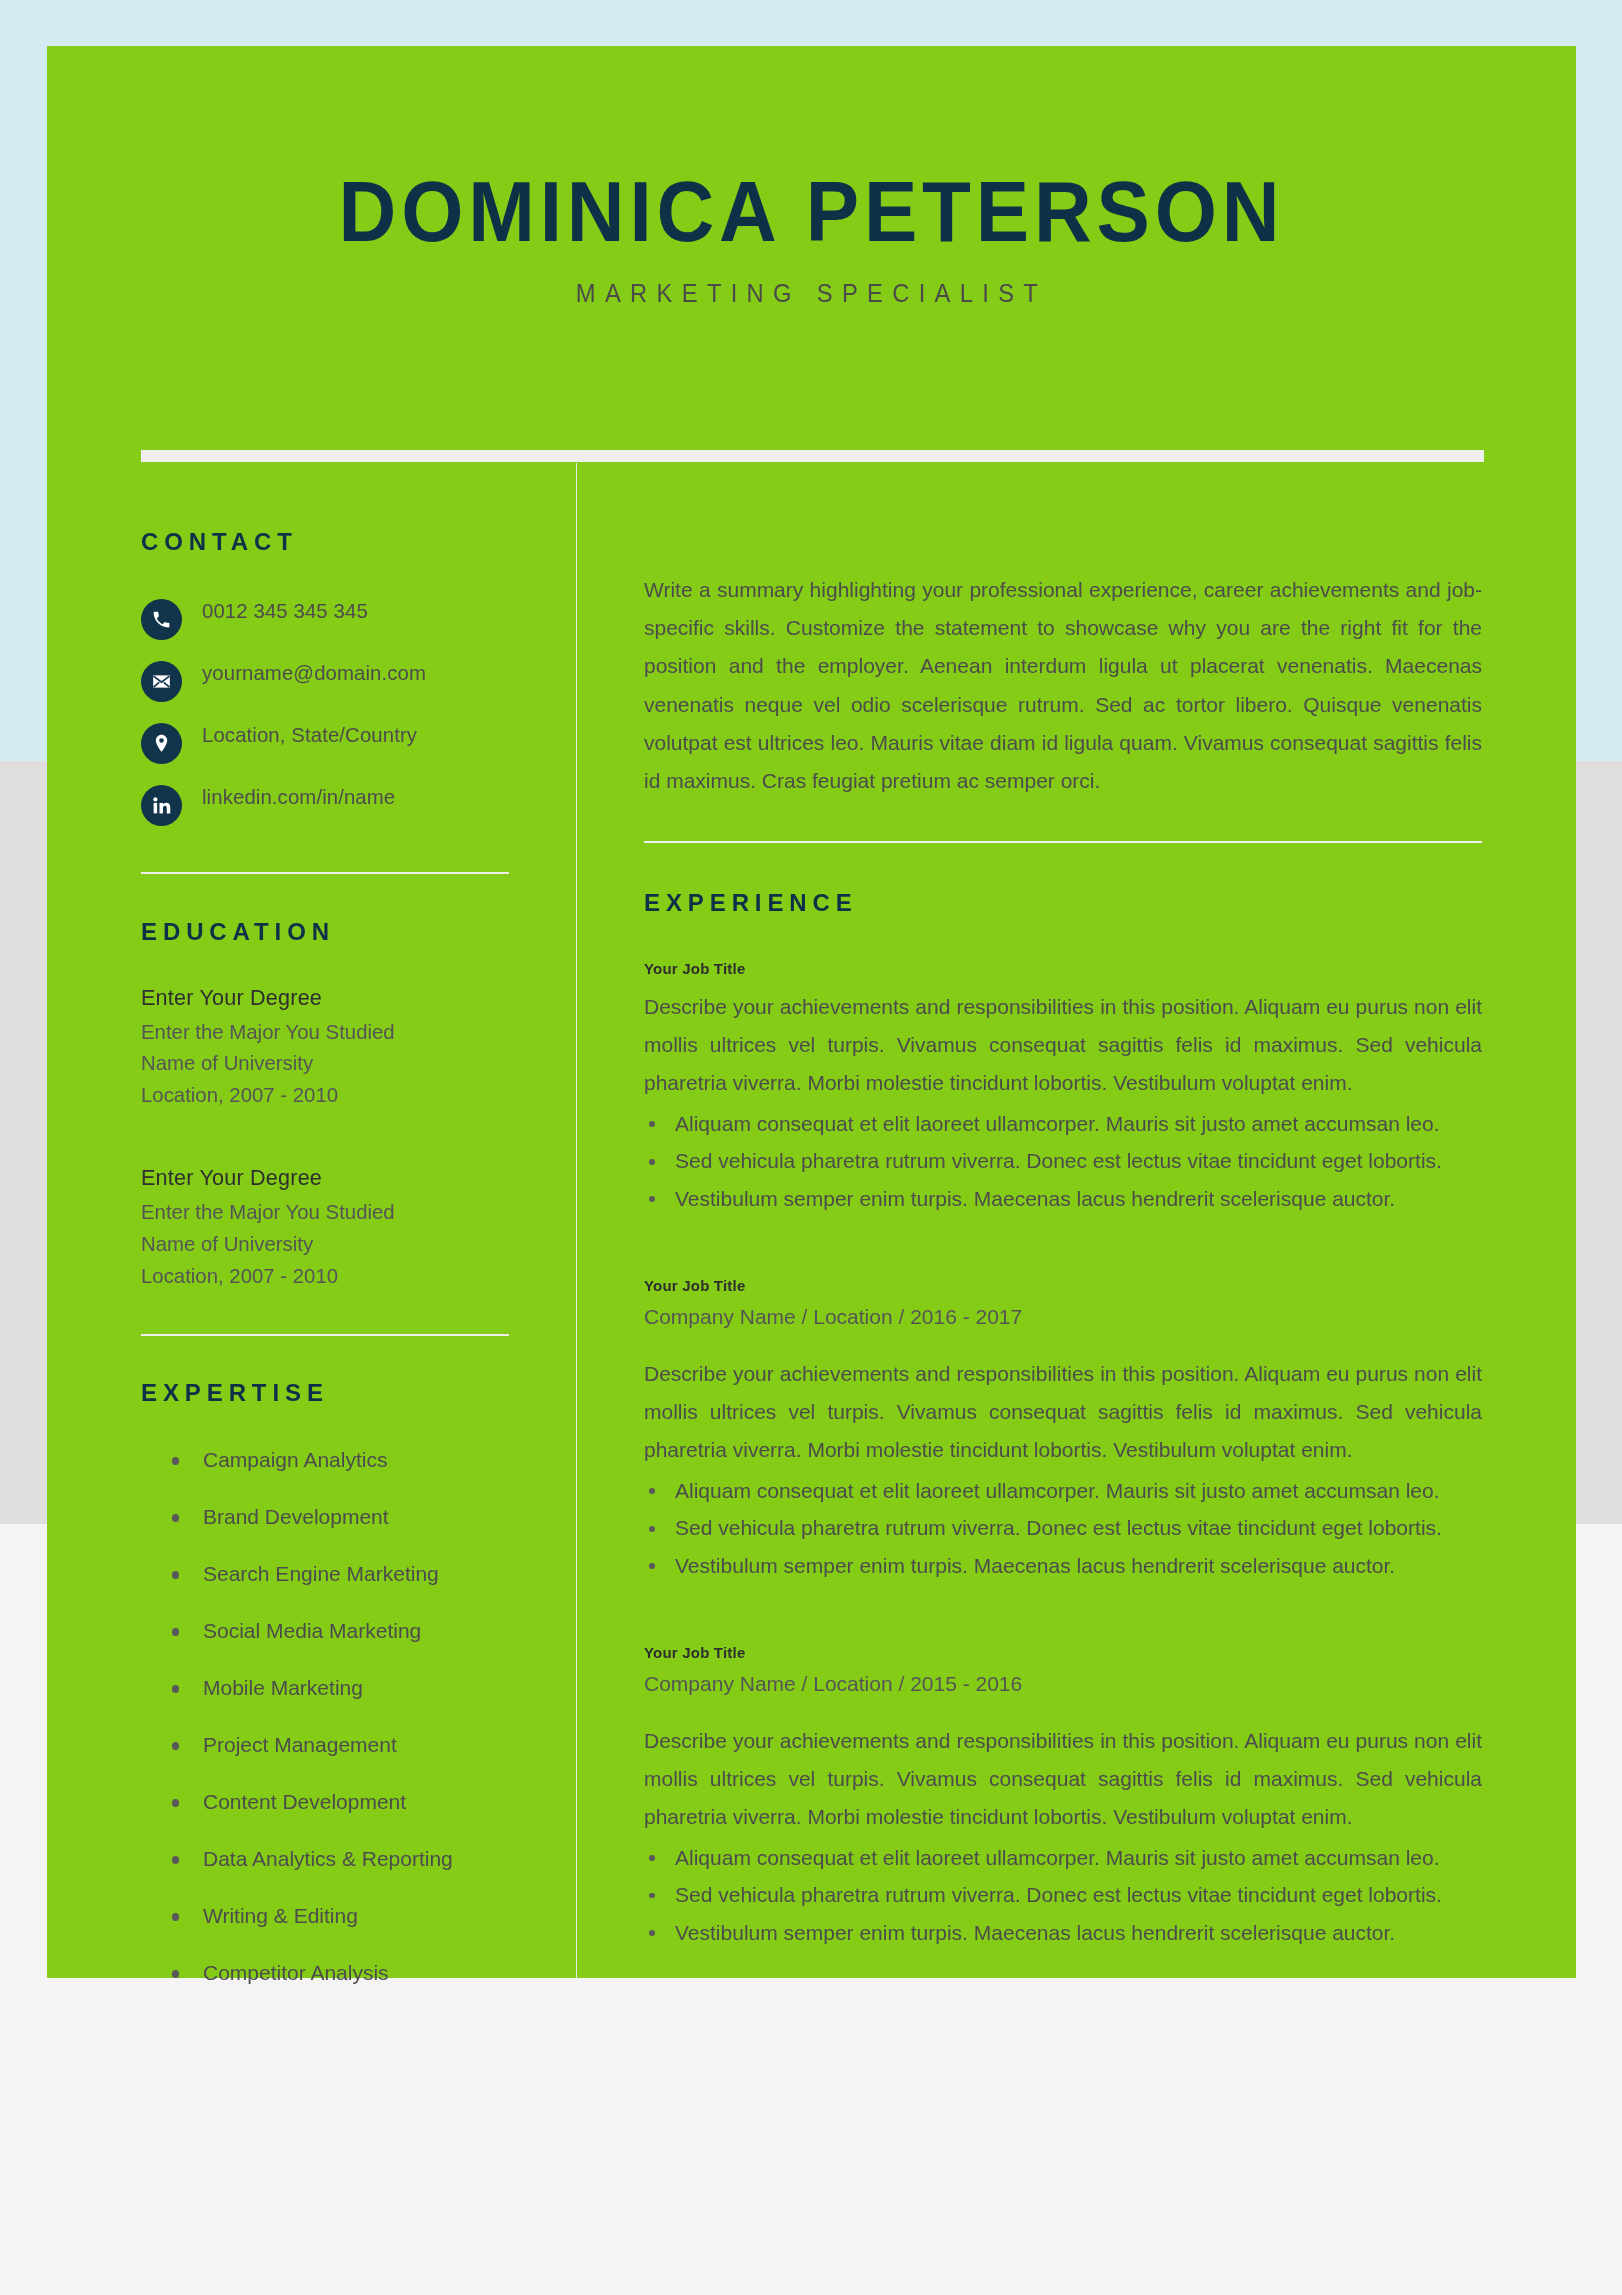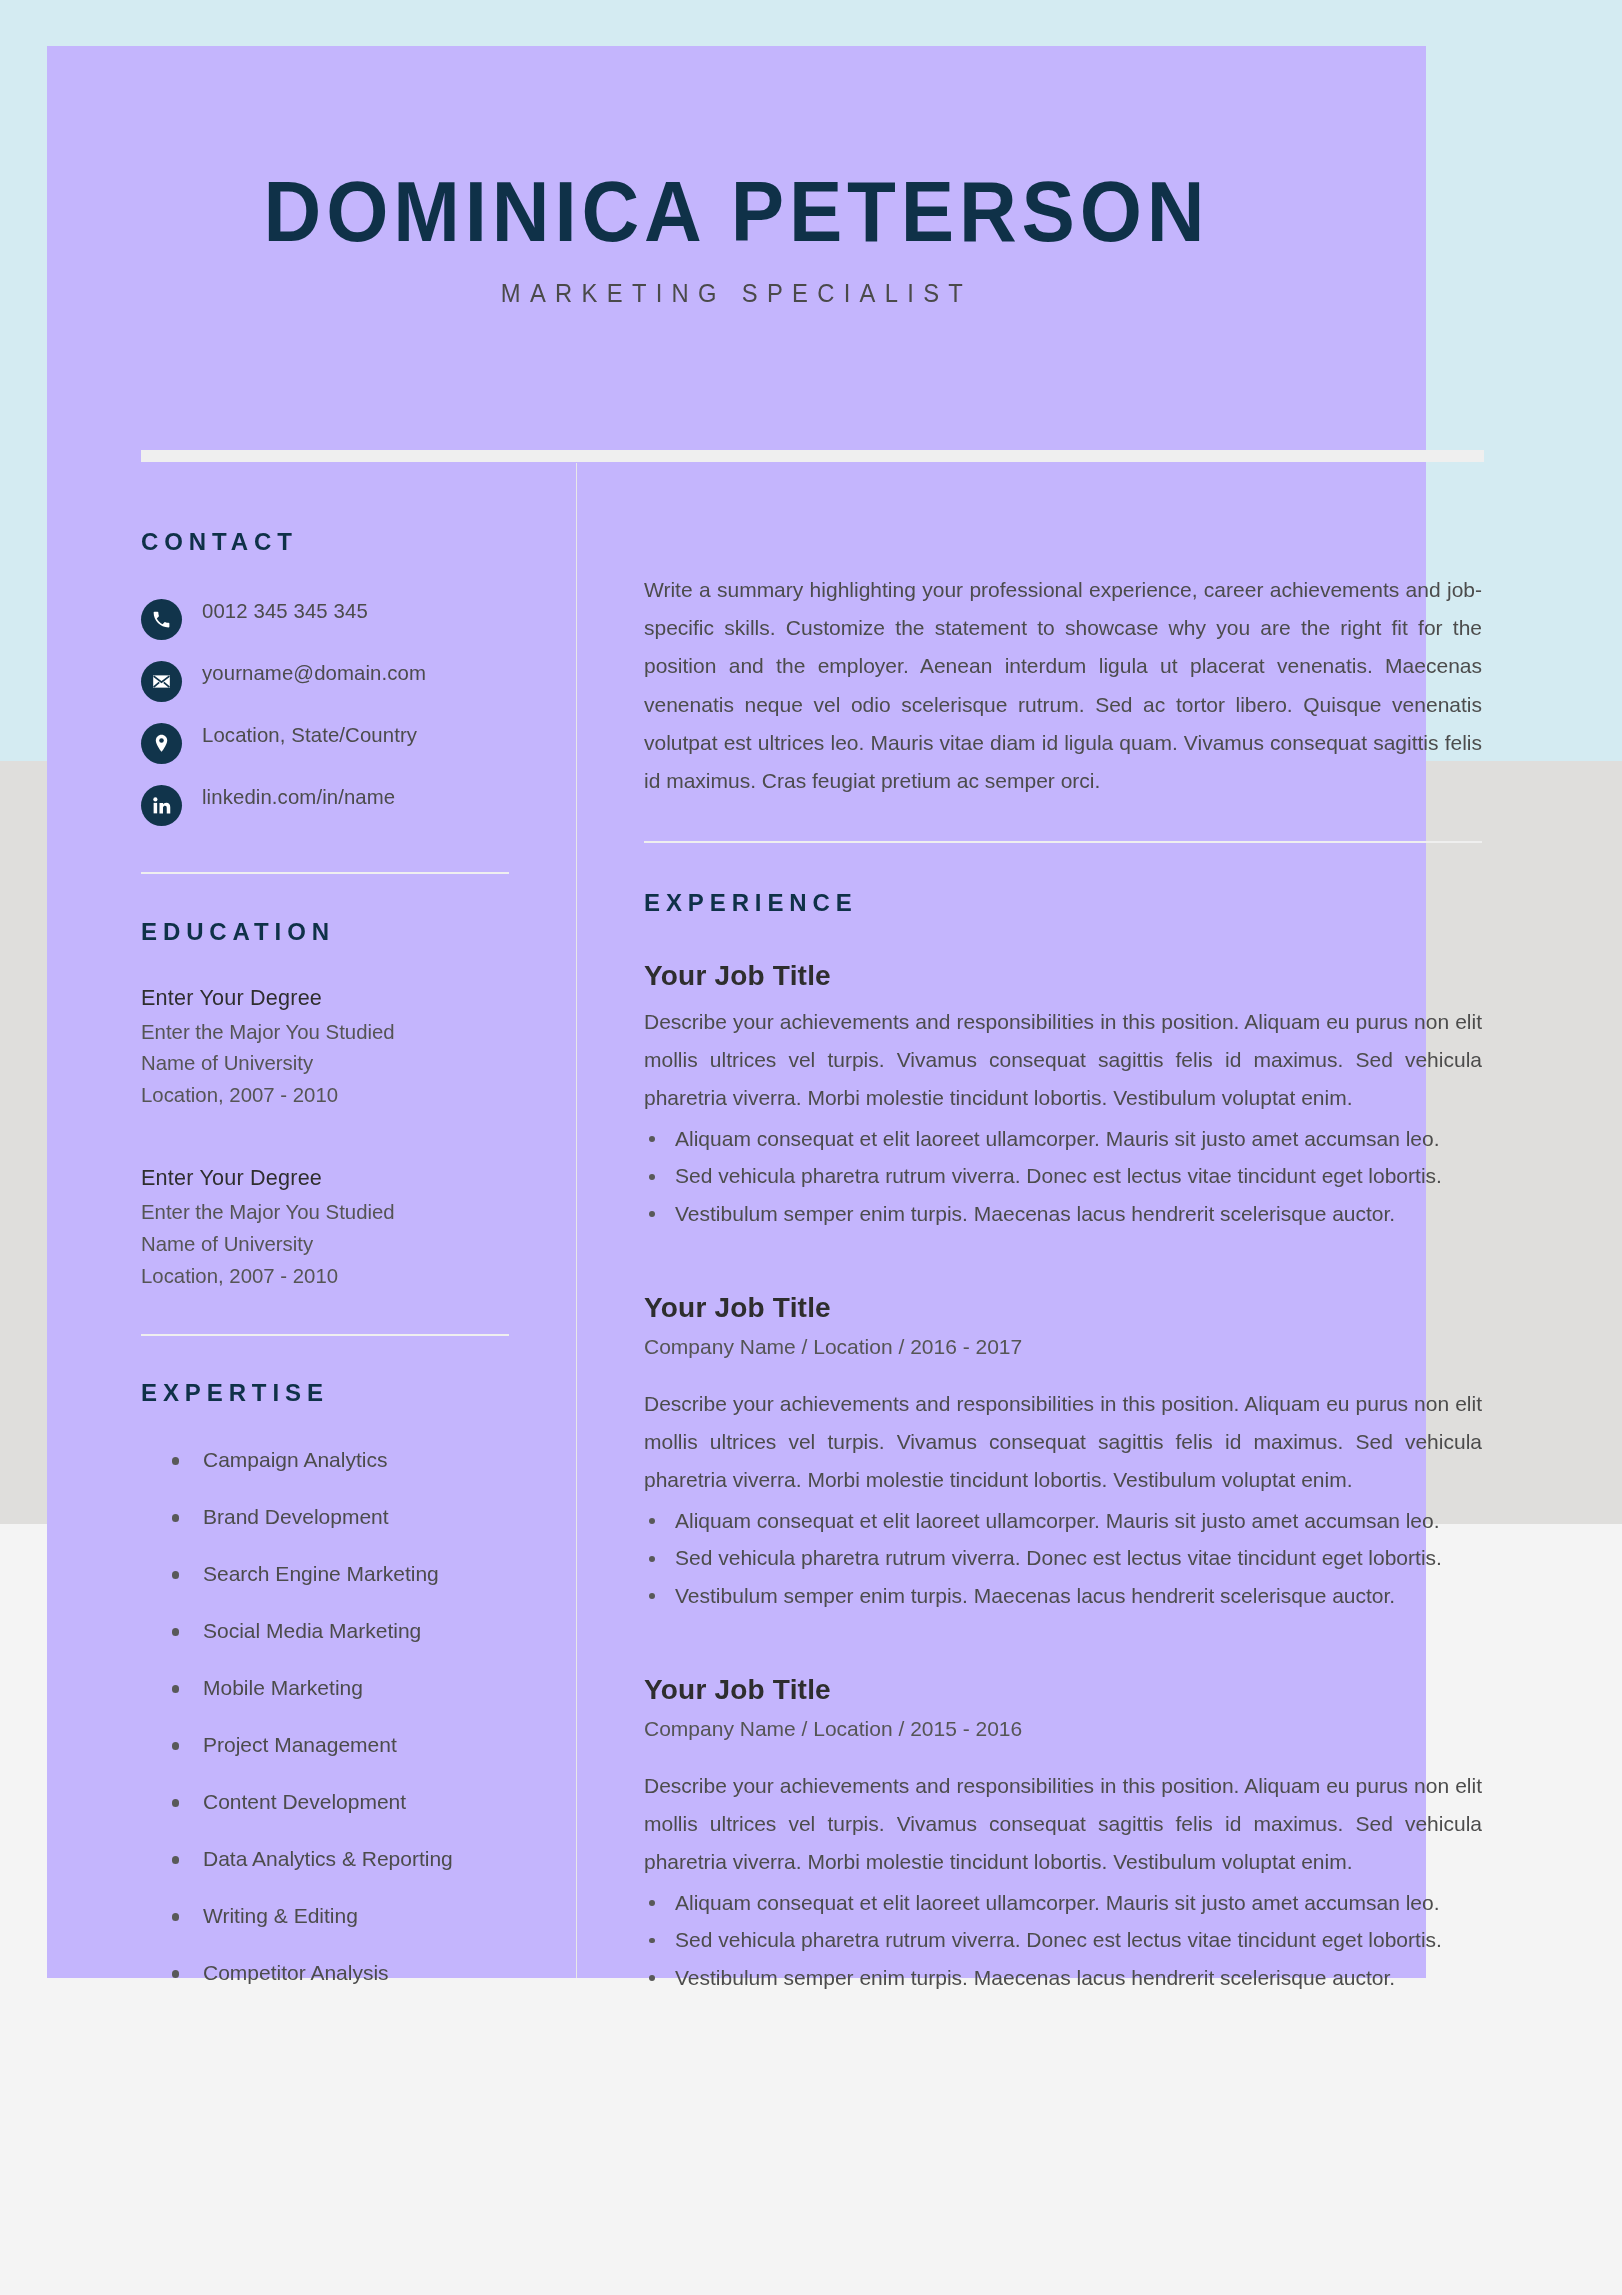--- a/index.html
+++ b/index.html
@@ -23,23 +23,23 @@
   }
   .bg-band.blue  { top: 0;      height: 761px; background: #d4ebf2; }
   .bg-band.grey  { top: 761px; height: 763px; background: #dfdedc; }
   .bg-band.light { top: 1524px; height: 771px; background: #f4f4f4; }
 
   
   .page {
     position: absolute;
     left: 47px;
     top: 46px;
-    width: 1379px;
+    width: 1529px;
     height: 1932px;
-    background: #c4b5fd;
+    background: #84cc16;
     box-sizing: border-box;
   }
 
   
   .header {
     padding-top: 122px;
     text-align: center;
   }
   .name {
     font-size: 86px;
@@ -194,21 +194,21 @@
     font-size: 21px;
     line-height: 1.82;
     color: #4c4c4c;
     text-align: justify;
   }
 
   
   .exp-block { margin-top: 43px; }
   .exp-block.first { margin-top: 43px; }
   .exp-title {
-    font-size: 28px;
+    font-size: 15px;
     font-weight: 700;
     color: #2e2e2e;
     margin: 0 0 10.5px 0;
     letter-spacing: 0.2px;
   }
   .exp-meta {
     font-size: 21px;
     color: #555555;
     margin: 0 0 26px 0;
   }

